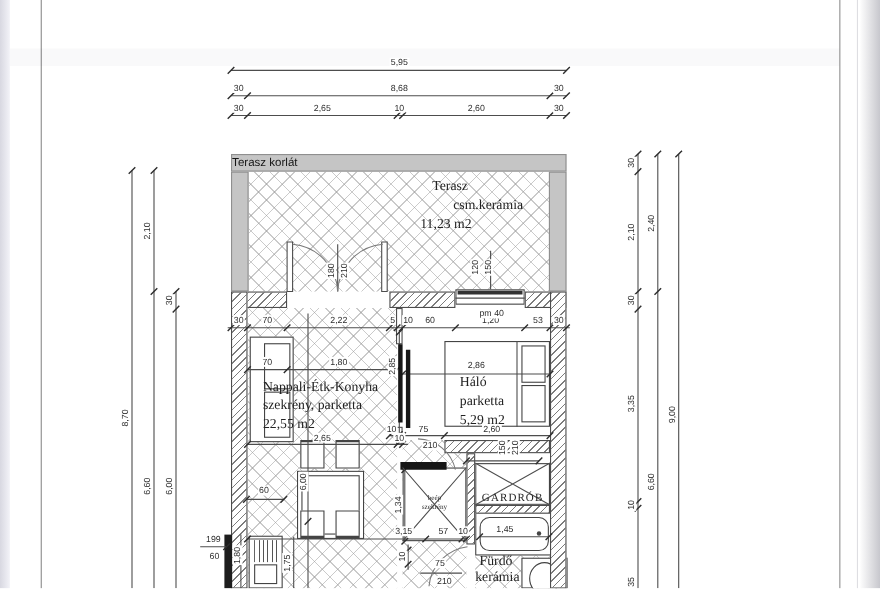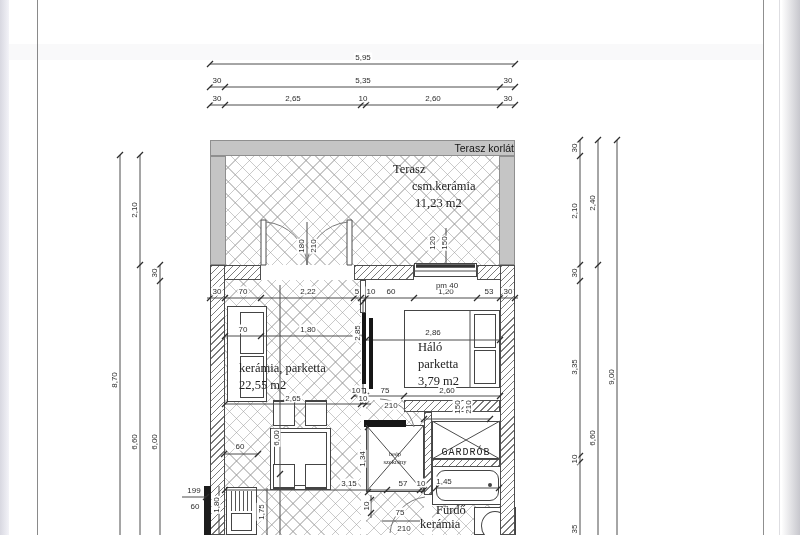--- a/index.html
+++ b/index.html
@@ -27,41 +27,41 @@
   .stripes{background-image:repeating-linear-gradient(90deg,#555 0 1px,transparent 1px 4px);z-index:2;}
   svg.overlay{left:0;top:0;z-index:4;pointer-events:none;}
   
   .dim{position:absolute;transform:translate(-50%,-50%);font-size:8px;color:#2e2e2e;
        white-space:nowrap;z-index:9;background:#fff;padding:0 1px;line-height:9px;}
   .dim.r{transform:translate(-50%,-50%) rotate(-90deg);}
   .dim.nobg{background:transparent;}
   .room{position:absolute;font-family:"Liberation Serif",serif;font-size:12.5px;color:#222;
         white-space:nowrap;z-index:9;line-height:17px;}
   .railtxt{font-size:10.5px;color:#151515;}
-  .gard{font-family:Liberation Mono, monospace;font-size:10px;letter-spacing:1px;color:#222;}
+  .gard{font-family:Liberation Serif, serif;font-size:10px;letter-spacing:1px;color:#222;}
   .tiny{font-size:6.5px;font-family:"Liberation Serif",serif;}
 </style>
 </head>
 <body>
 
 <div id="stage">
 
   <div class="abs edge-left"></div>
   <div class="abs edge-right"></div>
   <div class="abs frameL"></div>
   <div class="abs frameR"></div>
   <div class="abs frameR2"></div>
   <div class="abs scanband"></div>
 
   <div class="abs fx" style="left:226px;top:156px;width:273px;height:109px"></div>
   <div class="abs fx" style="left:225px;top:280px;width:136px;height:255px"></div>
   <div class="abs fx" style="left:366px;top:400px;width:58px;height:135px"></div>
   <div class="abs fx" style="left:432px;top:500px;width:68px;height:35px"></div>
 
-  <div class="abs rl" style="left:210px;top:140px;width:305px;height:16px;display:flex;align-items:center;justify-content:flex-end">
+  <div class="abs rl" style="left:210px;top:140px;width:305px;height:16px;display:flex;align-items:center;justify-content:flex-start">
     <span class="railtxt">Terasz korlát</span>
   </div>
   <div class="abs rl" style="left:210px;top:156px;width:16px;height:109px"></div>
   <div class="abs rl" style="left:499px;top:156px;width:16px;height:109px"></div>
 
   <div class="abs ww" style="left:210px;top:265px;width:51px;height:15px"></div>
   <div class="abs ww" style="left:354px;top:265px;width:60px;height:15px"></div>
   <div class="abs ww" style="left:477px;top:265px;width:38px;height:15px"></div>
   <div class="abs ww" style="left:210px;top:265px;width:15px;height:270px"></div>
   <div class="abs ww" style="left:500px;top:265px;width:15px;height:270px"></div>
@@ -126,21 +126,21 @@
       <path d="M366,425L424,492 M424,425L366,492" stroke="#4d4d4d" fill="none"></path>
       <path d="M432,421L500,459 M500,421L432,459" stroke="#4d4d4d" fill="none"></path>
       <path d="M470,310V388" stroke="#4d4d4d" fill="none"></path>
       <path d="M416,266H475" stroke="#333" stroke-width="3.5" fill="none"></path>
       <path d="M414,271H477" stroke="#4d4d4d" fill="none"></path>
     </g>
   </svg>
 
   <div class="dim" style="left:363px;top:57px">5,95</div>
   <div class="dim" style="left:217px;top:80px">30</div>
-  <div class="dim" style="left:363px;top:80px">5,35</div>
+  <div class="dim" style="left:363px;top:80px">8,68</div>
   <div class="dim" style="left:508px;top:80px">30</div>
   <div class="dim" style="left:217px;top:98px">30</div>
   <div class="dim" style="left:293px;top:98px">2,65</div>
   <div class="dim" style="left:363px;top:98px">10</div>
   <div class="dim" style="left:433px;top:98px">2,60</div>
   <div class="dim" style="left:508px;top:98px">30</div>
 
   <div class="dim r" style="left:114px;top:380px">8,70</div>
   <div class="dim r" style="left:134px;top:210px">2,10</div>
   <div class="dim r" style="left:134px;top:442px">6,60</div>
@@ -173,54 +173,55 @@
   <div class="dim r" style="left:432px;top:243px">120</div>
   <div class="dim r" style="left:444px;top:243px">150</div>
 
   <div class="dim" style="left:243px;top:329px">70</div>
   <div class="dim" style="left:308px;top:329px">1,80</div>
   <div class="dim r" style="left:357px;top:333px">2,85</div>
   <div class="dim" style="left:293px;top:398px">2,65</div>
   <div class="dim" style="left:363px;top:398px">10</div>
   <div class="dim" style="left:240px;top:446px">60</div>
   <div class="dim r" style="left:276px;top:438px">6,00</div>
-  <div class="dim" style="left:349px;top:483px">3,15</div>
+  <div class="dim" style="left:367px;top:483px">3,15</div>
   <div class="dim r" style="left:216px;top:505px">1,80</div>
   <div class="dim r" style="left:261px;top:512px">1,75</div>
   <div class="dim" style="left:194px;top:490px">199</div>
   <div class="dim" style="left:195px;top:506px">60</div>
 
   <div class="dim" style="left:433px;top:332px">2,86</div>
   <div class="dim" style="left:356px;top:390px">10</div>
   <div class="dim" style="left:385px;top:390px">75</div>
   <div class="dim" style="left:447px;top:390px">2,60</div>
   <div class="dim" style="left:391px;top:405px">210</div>
 
   <div class="dim r" style="left:362px;top:459px">1,34</div>
   <div class="dim" style="left:403px;top:483px">57</div>
   <div class="dim" style="left:421px;top:483px">10</div>
   <div class="dim r" style="left:366px;top:506px">10</div>
   <div class="dim r" style="left:457px;top:407px">150</div>
   <div class="dim r" style="left:468px;top:407px">210</div>
-  <div class="dim" style="left:444px;top:481px">1,45</div>
+  <div class="dim" style="left:459px;top:481px">1,45</div>
   <div class="dim" style="left:400px;top:512px">75</div>
   <div class="dim" style="left:404px;top:528px">210</div>
 
   <div class="room" style="left:393px;top:161px">Terasz</div>
   <div class="room" style="left:412px;top:178px">csm.kerámia</div>
-  <div class="room" style="left:415px;top:195px">11,23 m2</div>
-
-  <div class="room" style="left:239px;top:360px">kerámia, parketta</div>
+  <div class="room" style="left:382px;top:195px">11,23 m2</div>
+
+  <div class="room" style="left:239px;top:343px;z-index:9">Nappali-Étk-Konyha</div>
+  <div class="room" style="left:239px;top:360px">szekrény, parketta</div>
   <div class="room" style="left:239px;top:377px">22,55 m2</div>
 
   <div class="room" style="left:418px;top:339px">Háló</div>
   <div class="room" style="left:418px;top:356px">parketta</div>
-  <div class="room" style="left:418px;top:373px">3,79 m2</div>
+  <div class="room" style="left:418px;top:373px">5,29 m2</div>
 
   <div class="room" style="left:436px;top:502px">Fürdő</div>
-  <div class="room" style="left:420px;top:516px">kerámia</div>
+  <div class="room" style="left:432px;top:516px">kerámia</div>
 
   <div class="room gard" style="left:466px;top:444px;transform:translateX(-50%);z-index:9">GARDRÓB</div>
 
   <div class="dim tiny nobg" style="left:395px;top:453px">beép</div>
   <div class="dim tiny nobg" style="left:395px;top:461px">szekrény</div>
 
 </div>
 
 </body></html>

